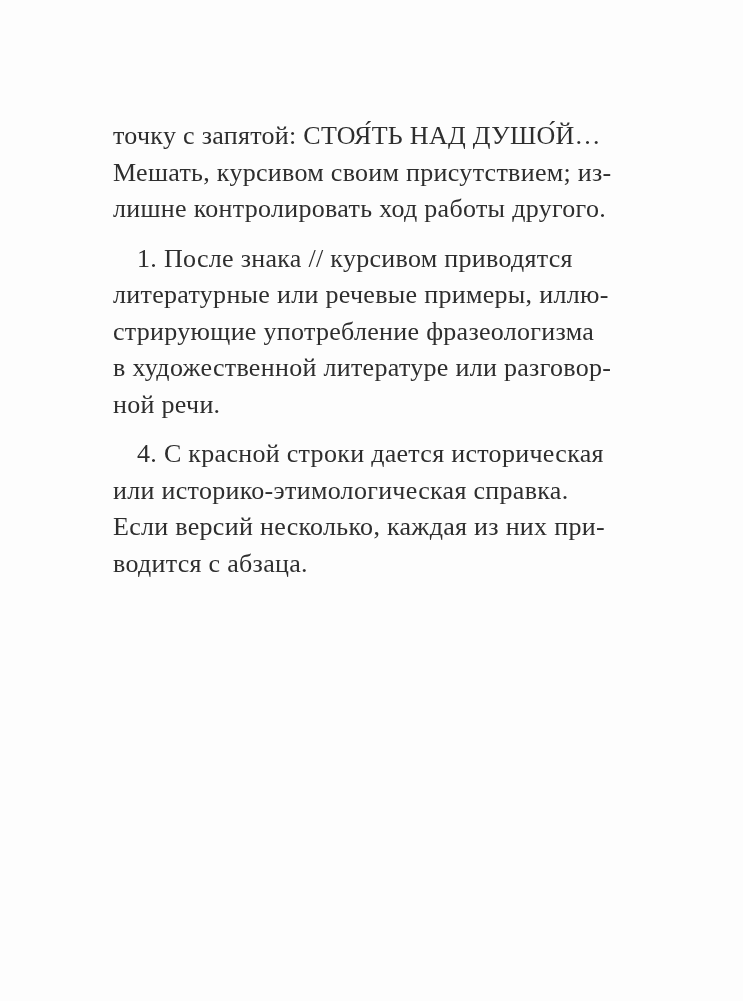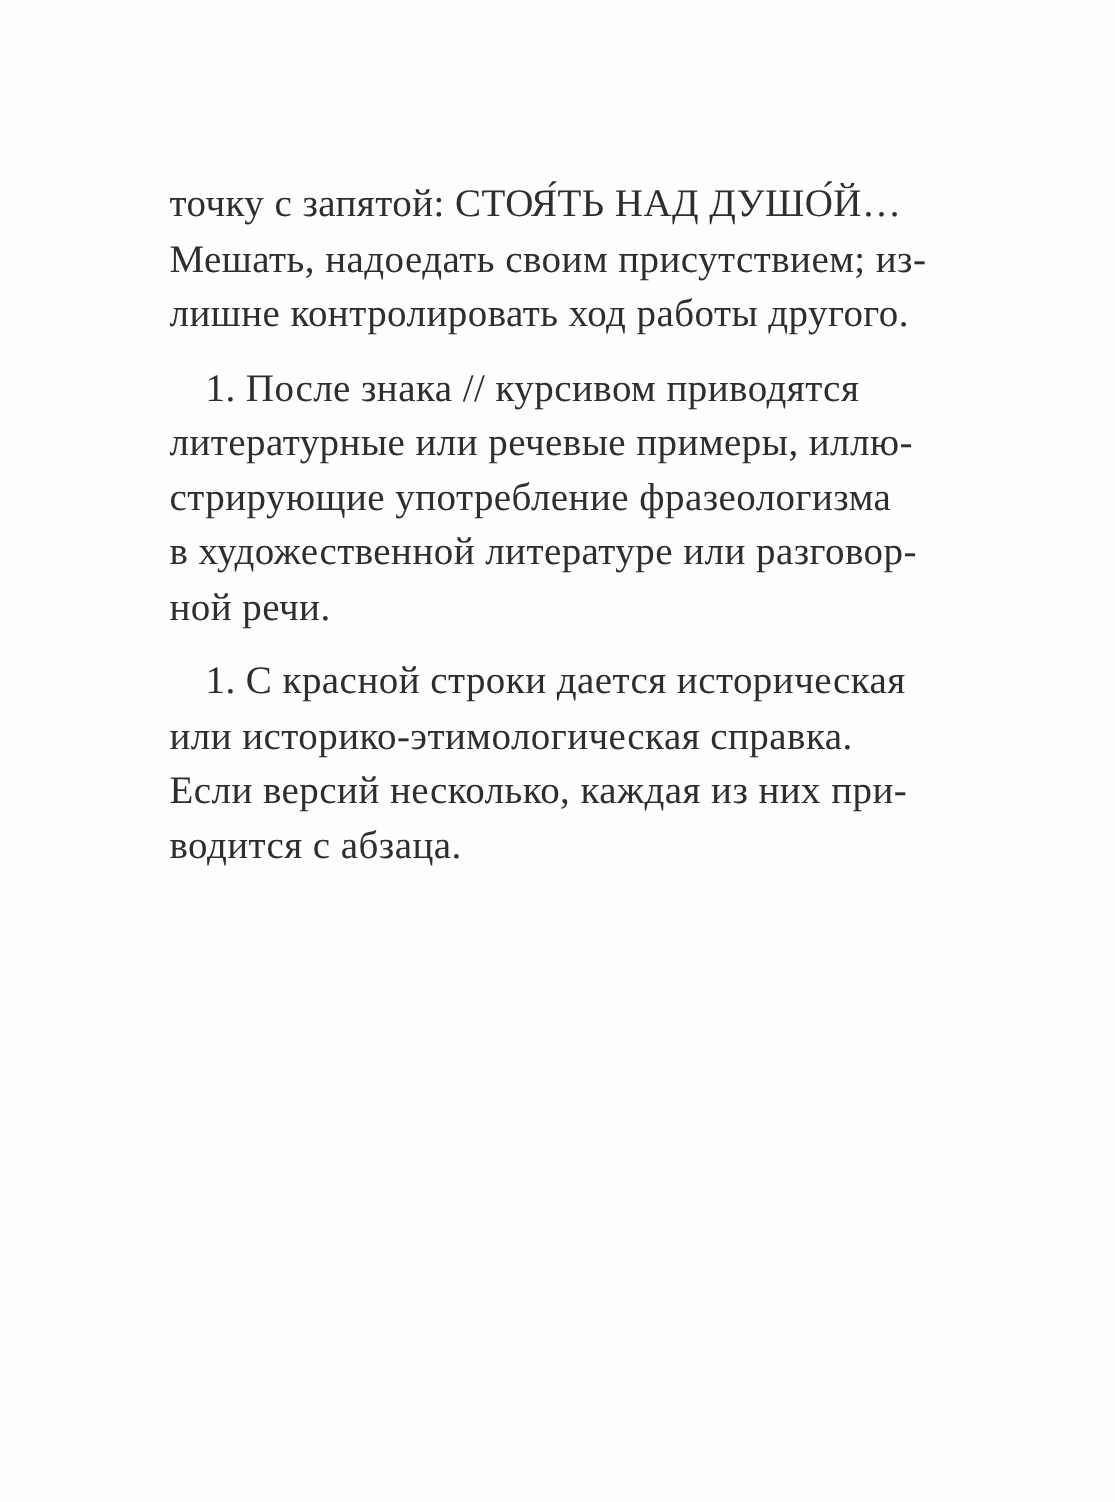--- a/index.html
+++ b/index.html
@@ -36,25 +36,25 @@
   .para.indented {
     text-indent: 24px;
   }
 </style>
 </head>
 <body>
 
 <div class="book-page">
   <div class="text-block">
     <p class="para">точку с запятой: СТОЯ́ТЬ НАД ДУШО́Й…
-Мешать, надоедать своим присутствием; из-
+Мешать, курсивом своим присутствием; из-
 лишне контролировать ход работы другого.</p>
     <p class="para indented">1. После знака // курсивом приводятся
 литературные или речевые примеры, иллю-
 стрирующие употребление фразеологизма
 в художественной литературе или разговор-
 ной речи.</p>
-    <p class="para indented">1. С красной строки дается историческая
+    <p class="para indented">4. С красной строки дается историческая
 или историко-этимологическая справка.
 Если версий несколько, каждая из них при-
 водится с абзаца.</p>
   </div>
 </div>
 
 </body></html>

